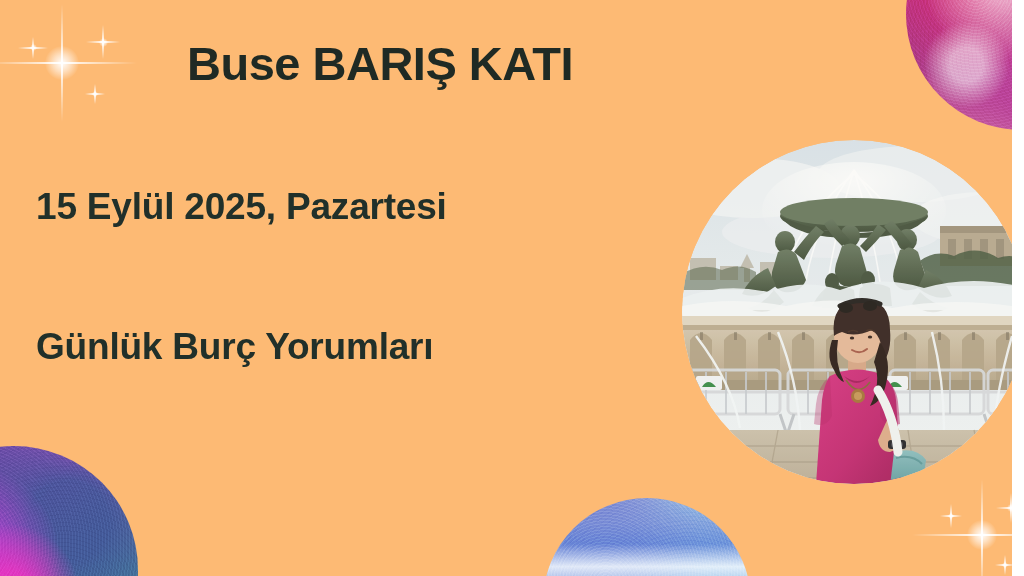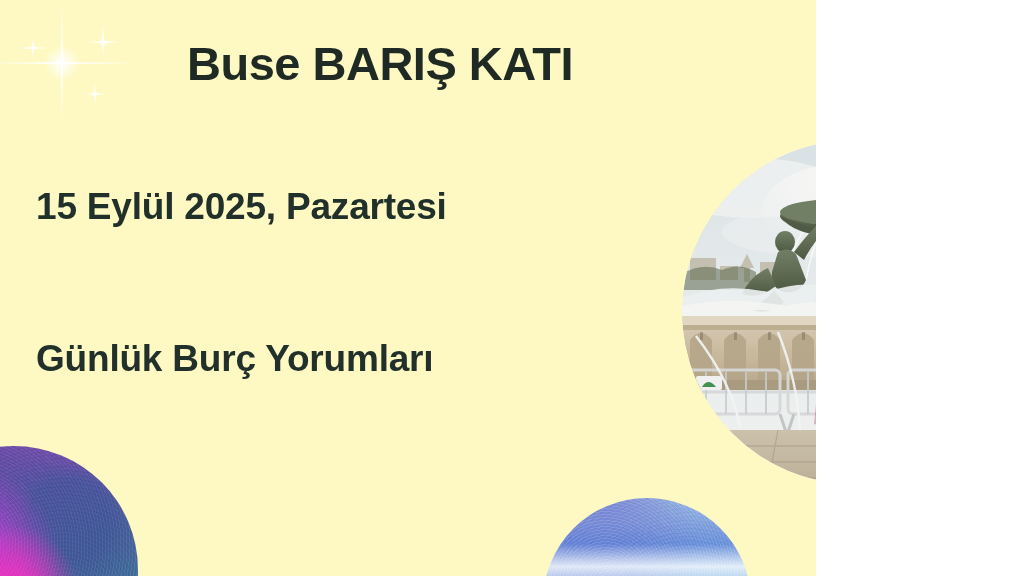--- a/index.html
+++ b/index.html
@@ -3,24 +3,24 @@
 <meta charset="utf-8">
 <title>Buse BARIŞ KATI</title>
 <style>
   html, body {
     margin: 0;
     padding: 0;
     background: #ffffff;
   }
   #slide {
     position: relative;
-    width: 816px;
+    width: 1012px;
     height: 576px;
     overflow: hidden;
-    background: #fef9c3;
+    background: #fdba74;
     font-family: "Liberation Sans", sans-serif;
     -webkit-font-smoothing: antialiased;
   }
 
   
   .planet { position: absolute; border-radius: 50%; }
 
   
   #planet-pink {
     width: 232px; height: 232px;
@@ -152,21 +152,20 @@
     text-align: right;
   }
   #subtitle {
     position: absolute;
     left: 36px; top: 326px;
     font-size: 37px;
     font-weight: 700;
     letter-spacing: -0.2px;
     color: #21302a;
     white-space: nowrap;
-    margin-top: 12px;
   }
 </style>
 </head>
 <body>
 
 <div id="slide">
 
   <div class="planet" id="planet-pink">
     <div class="grain"></div>
   </div>

